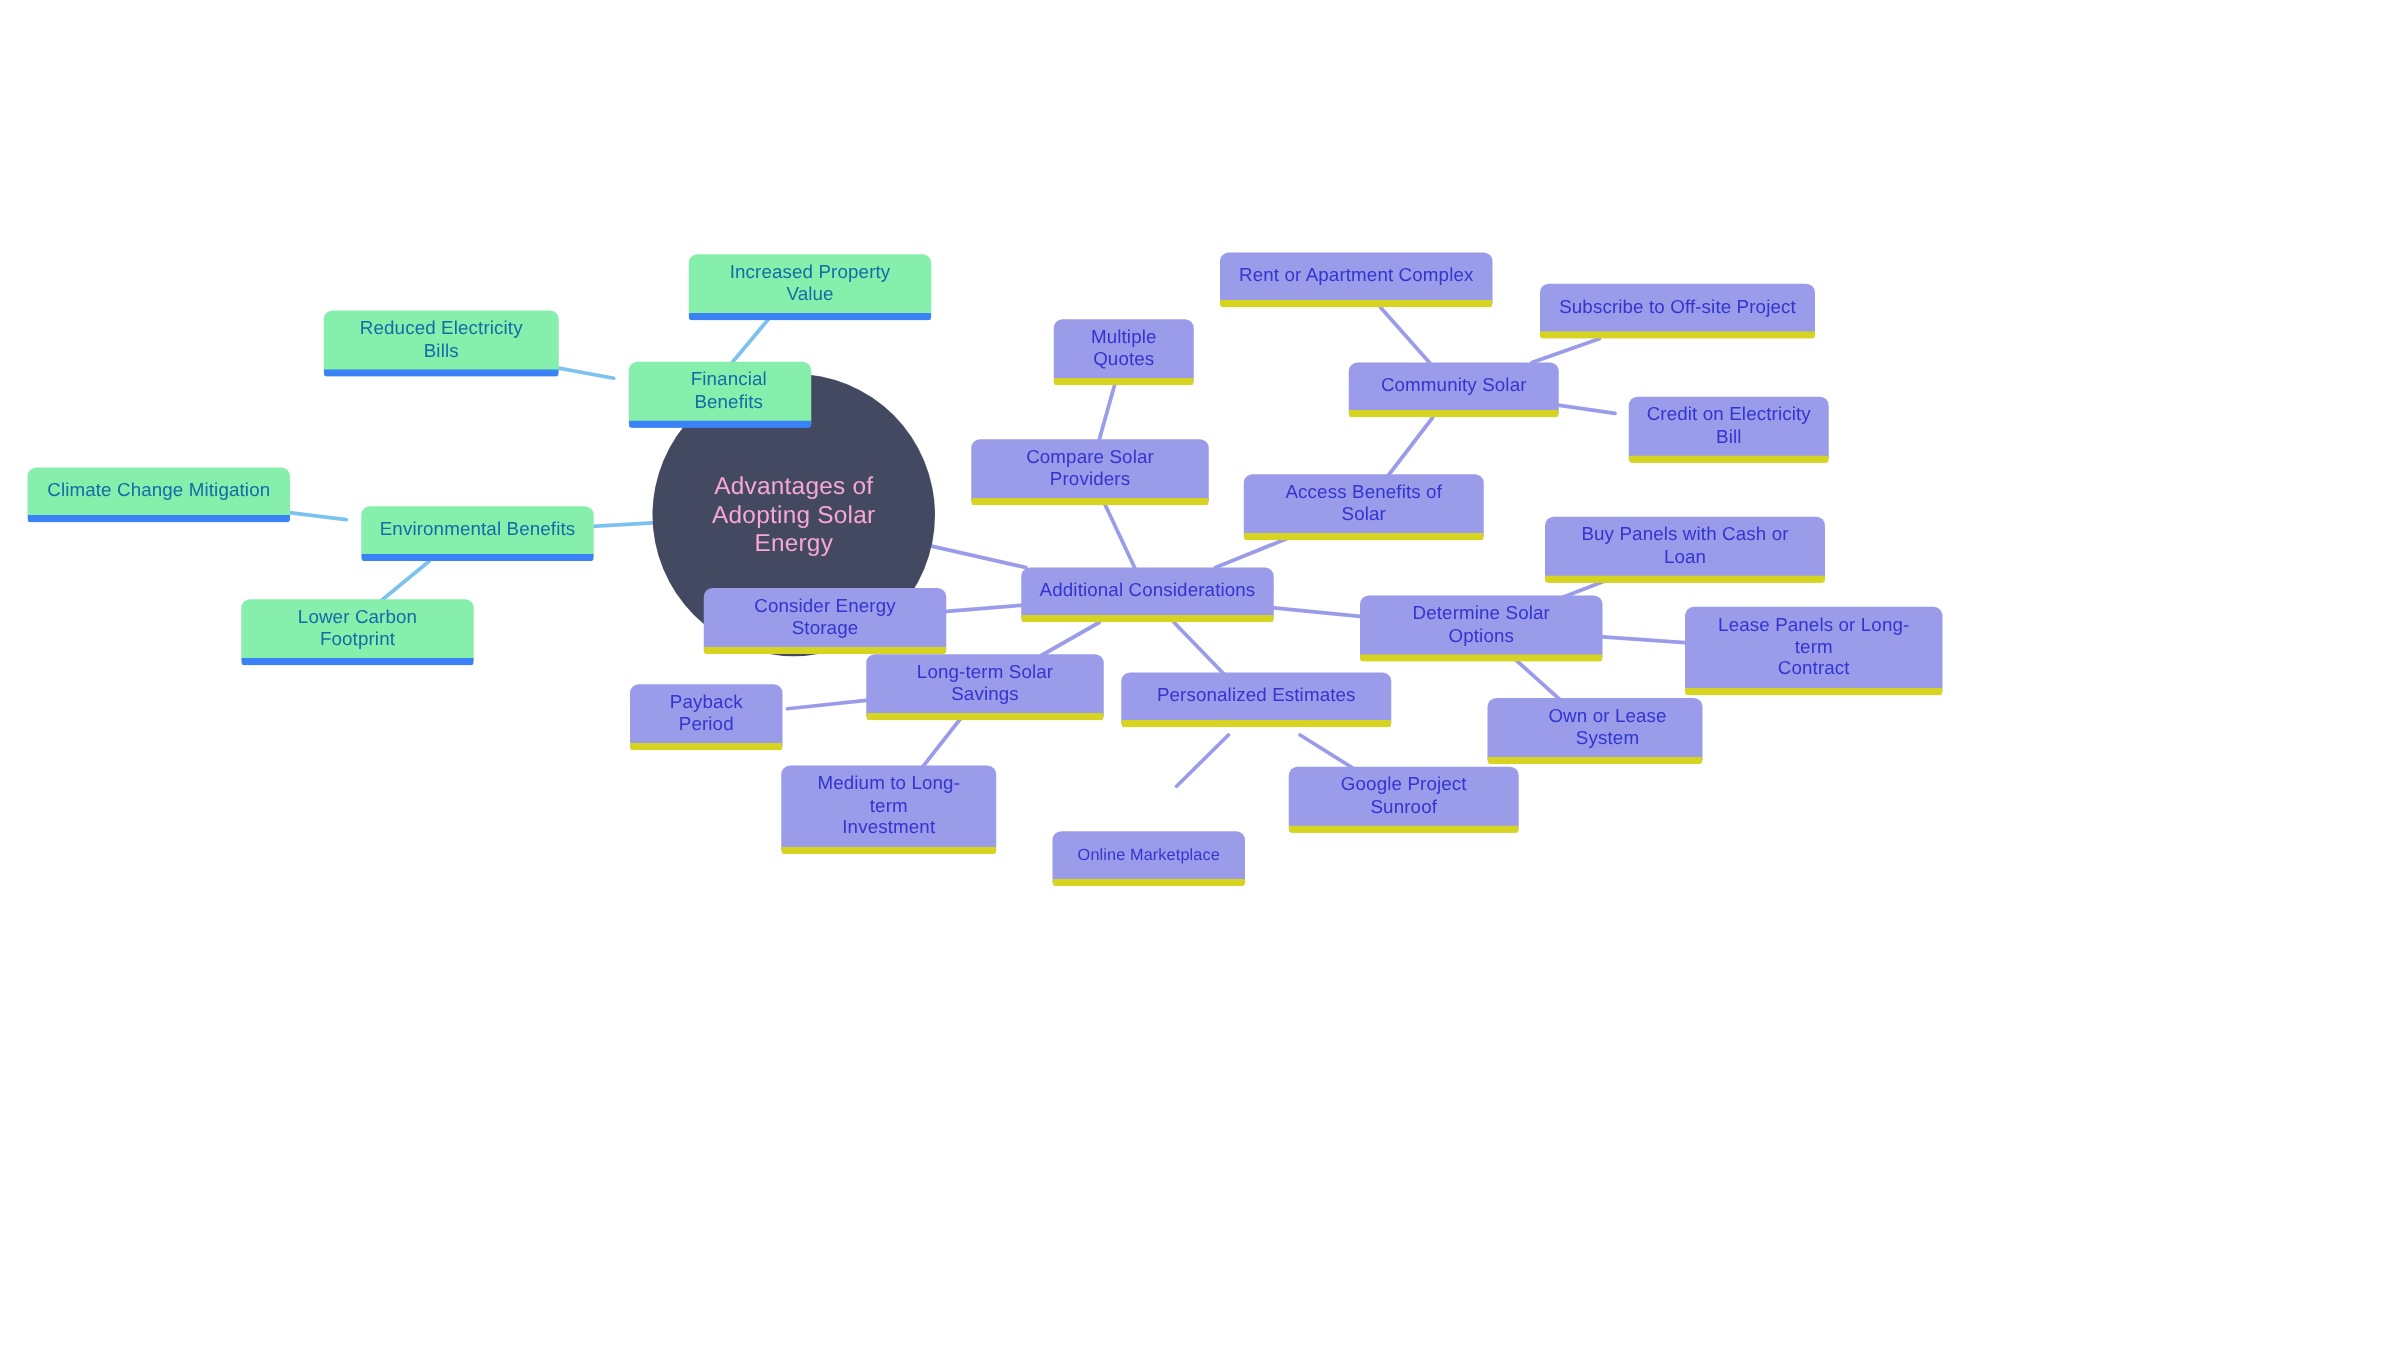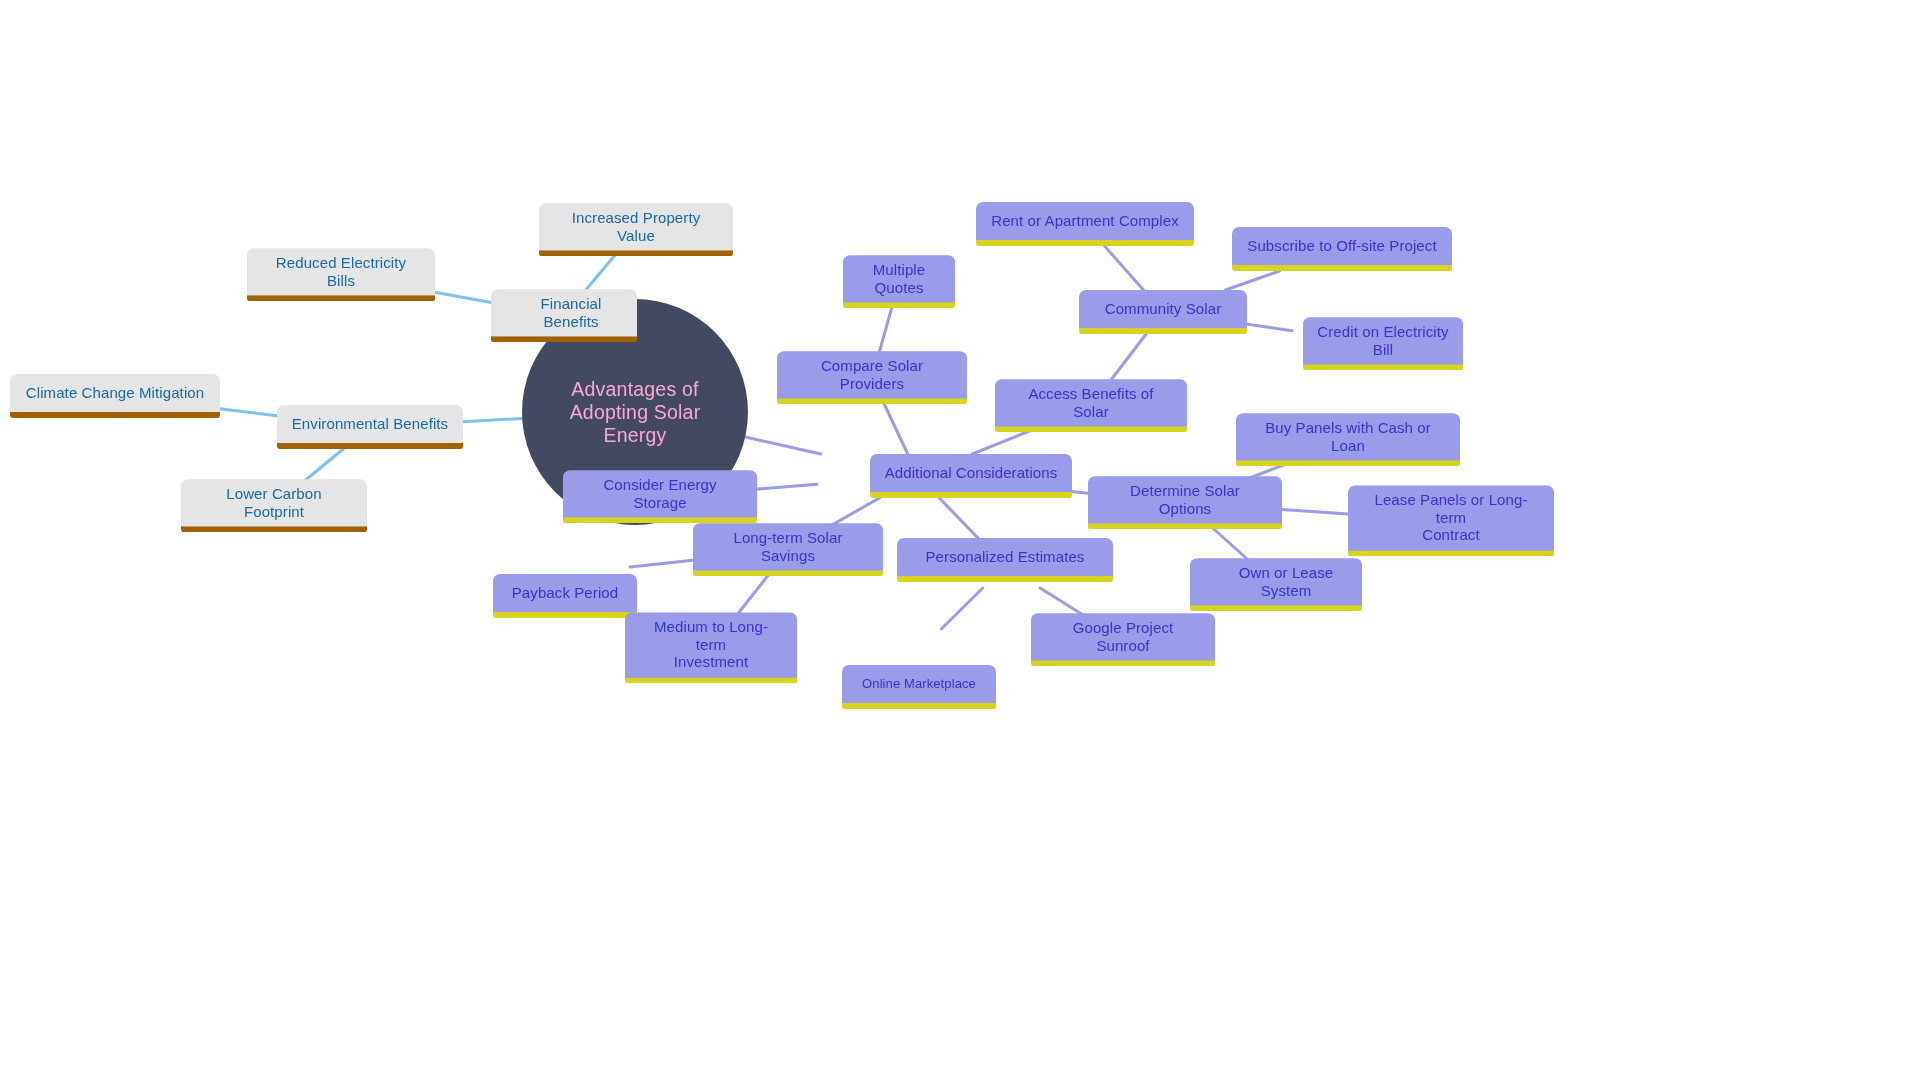--- a/index.html
+++ b/index.html
@@ -31,23 +31,24 @@
     justify-content: center;
     text-align: center;
     border-radius: 7px 7px 3px 3px;
     padding: 6px 14px;
     line-height: 1.18;
     letter-spacing: .1px;
     white-space: pre-line;
     transform: translate(-50%, -50%);
   }
   .node.blue {
-    background: #e5e5e5;
+    background: #86efac;
     color: #1769a8;
-    border-bottom: 6px solid #a16207;
+    border-bottom: 6px solid #3b82f6;
+    margin-left: 12px;
   }
   .node.purple {
     background: #9a9cea;
     color: #3434cf;
     border-bottom: 6px solid #d6d421;
   }
   .node.root {
     border-radius: 50%;
     border-bottom: none;
     background: #434960;
@@ -94,35 +95,35 @@
       <line x1="1040.081081081081" y1="588" x2="1087.918918918919" y2="618" stroke="#9a9cea" stroke-width="3" stroke-linecap="round"></line>
     </svg>
   <div id="node-layer">
       <div class="node root" style="left: 635px; top: 412px; width: 226px; height: 226px;"><span class="node-label">Advantages of Adopting Solar Energy</span></div>
       <div class="node blue" style="left: 564px; top: 316px; width: 146px; min-height: 44px; font-size: 15px; padding-left: 28px;"><span class="node-label">Financial Benefits</span></div>
       <div class="node blue" style="left: 636px; top: 230px; width: 194px; min-height: 44px; font-size: 15px;"><span class="node-label">Increased Property Value</span></div>
       <div class="node blue" style="left: 341px; top: 275px; width: 188px; min-height: 44px; font-size: 15px;"><span class="node-label">Reduced Electricity Bills</span></div>
       <div class="node blue" style="left: 370px; top: 427px; width: 186px; min-height: 44px; font-size: 15px;"><span class="node-label">Environmental Benefits</span></div>
       <div class="node blue" style="left: 115px; top: 396px; width: 210px; min-height: 44px; font-size: 15px;"><span class="node-label">Climate Change Mitigation</span></div>
       <div class="node blue" style="left: 274px; top: 506px; width: 186px; min-height: 44px; font-size: 15px;"><span class="node-label">Lower Carbon Footprint</span></div>
-      <div class="node purple" style="left: 971px; top: 476px; width: 202px; min-height: 44px; font-size: 15px;"><span class="node-label">Additional Considerations</span></div>
+      <div class="node purple" style="left: 918px; top: 476px; width: 202px; min-height: 44px; font-size: 15px;"><span class="node-label">Additional Considerations</span></div>
       <div class="node purple" style="left: 872px; top: 378px; width: 190px; min-height: 44px; font-size: 15px;"><span class="node-label">Compare Solar Providers</span></div>
       <div class="node purple" style="left: 899px; top: 282px; width: 112px; min-height: 44px; font-size: 15px;"><span class="node-label">Multiple Quotes</span></div>
       <div class="node purple" style="left: 1091px; top: 406px; width: 192px; min-height: 44px; font-size: 15px;"><span class="node-label">Access Benefits of Solar</span></div>
       <div class="node purple" style="left: 1163px; top: 312px; width: 168px; min-height: 44px; font-size: 15px;"><span class="node-label">Community Solar</span></div>
       <div class="node purple" style="left: 1085px; top: 224px; width: 218px; min-height: 44px; font-size: 15px;"><span class="node-label">Rent or Apartment Complex</span></div>
       <div class="node purple" style="left: 1342px; top: 249px; width: 220px; min-height: 44px; font-size: 15px;"><span class="node-label">Subscribe to Off-site Project</span></div>
       <div class="node purple" style="left: 1383px; top: 344px; width: 160px; min-height: 44px; font-size: 15px;"><span class="node-label">Credit on Electricity Bill</span></div>
       <div class="node purple" style="left: 1185px; top: 503px; width: 194px; min-height: 44px; font-size: 15px;"><span class="node-label">Determine Solar Options</span></div>
       <div class="node purple" style="left: 1348px; top: 440px; width: 224px; min-height: 44px; font-size: 15px;"><span class="node-label">Buy Panels with Cash or Loan</span></div>
       <div class="node purple" style="left: 1451px; top: 521px; width: 206px; min-height: 60px; font-size: 15px;"><span class="node-label">Lease Panels or Long-term
 Contract</span></div>
       <div class="node purple" style="left: 1276px; top: 585px; width: 172px; min-height: 44px; font-size: 15px; padding-left: 34px;"><span class="node-label">Own or Lease System</span></div>
       <div class="node purple" style="left: 660px; top: 497px; width: 194px; min-height: 44px; font-size: 15px;"><span class="node-label">Consider Energy Storage</span></div>
       <div class="node purple" style="left: 788px; top: 550px; width: 190px; min-height: 44px; font-size: 15px;"><span class="node-label">Long-term Solar Savings</span></div>
-      <div class="node purple" style="left: 565px; top: 596px; width: 144px; min-height: 44px; font-size: 15px;"><span class="node-label">Payback Period</span></div>
+      <div class="node purple" style="left: 565px; top: 574px; width: 122px; min-height: 44px; font-size: 15px;"><span class="node-label">Payback Period</span></div>
       <div class="node purple" style="left: 711px; top: 648px; width: 172px; min-height: 60px; font-size: 15px;"><span class="node-label">Medium to Long-term
 Investment</span></div>
       <div class="node purple" style="left: 1005px; top: 560px; width: 216px; min-height: 44px; font-size: 15px;"><span class="node-label">Personalized Estimates</span></div>
       <div class="node purple" style="left: 919px; top: 687px; width: 154px; min-height: 44px; font-size: 13px;"><span class="node-label">Online Marketplace</span></div>
       <div class="node purple" style="left: 1123px; top: 640px; width: 184px; min-height: 44px; font-size: 15px;"><span class="node-label">Google Project Sunroof</span></div>
     </div>
 </div>
 
 </body></html>

